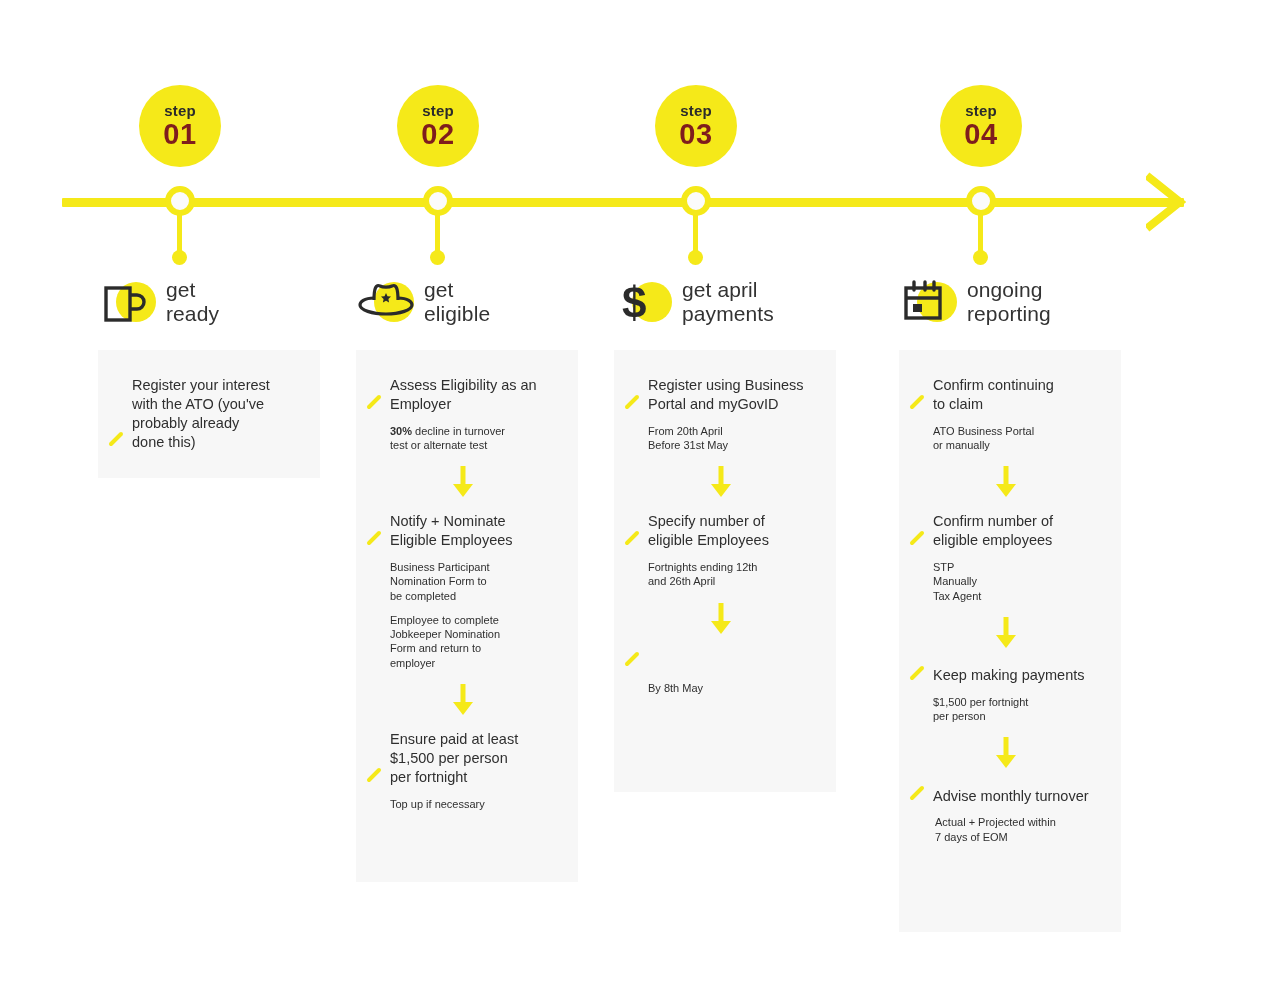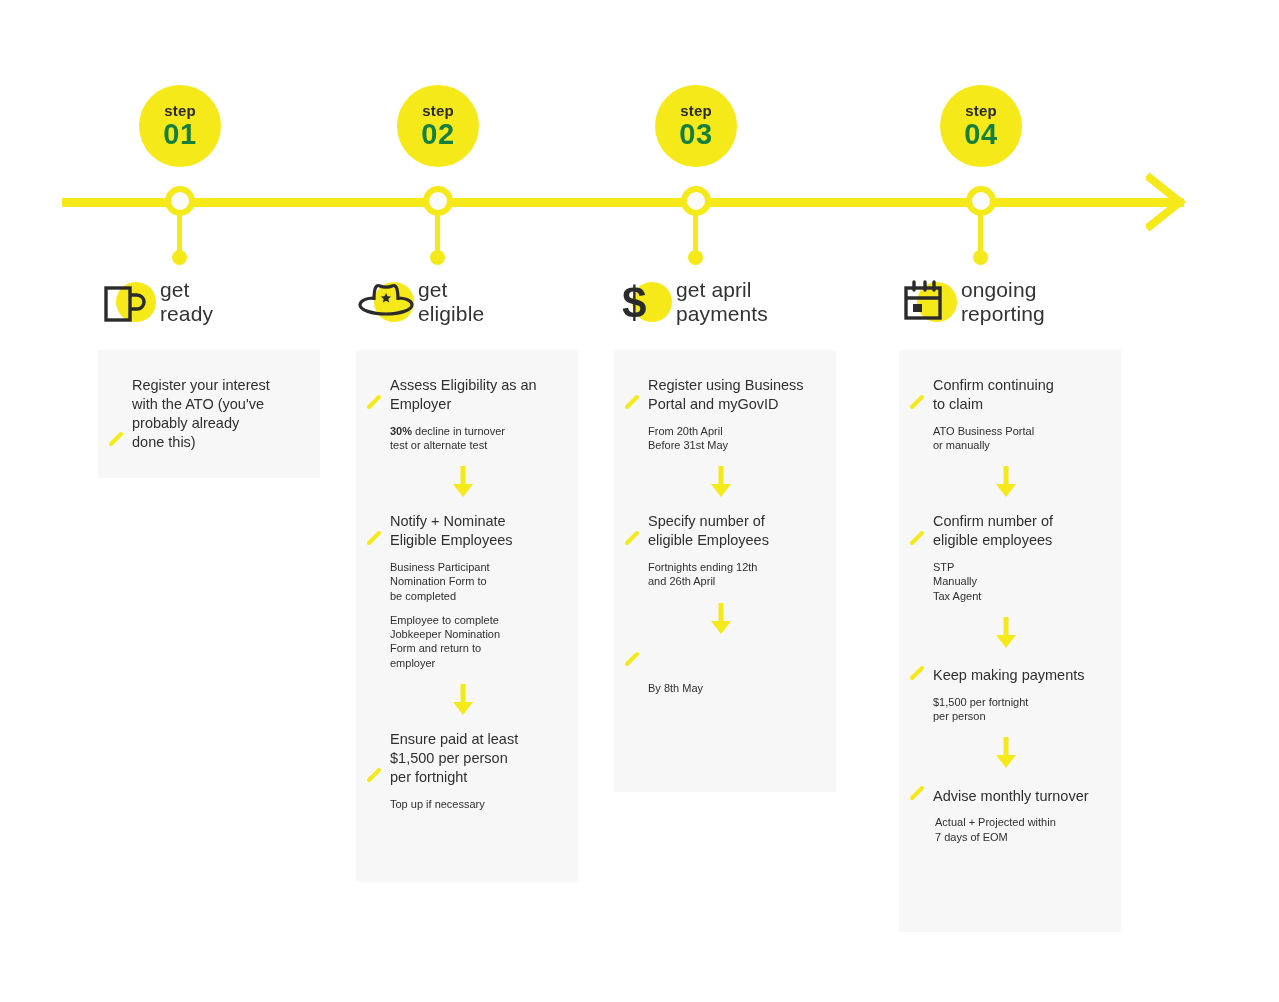--- a/index.html
+++ b/index.html
@@ -71,21 +71,21 @@
   .step-badge .step-word {
     font-size: 15px;
     font-weight: bold;
     color: #2b2b2b;
     letter-spacing: 0.2px;
     margin-bottom: 2px;
   }
   .step-badge .step-num {
     font-size: 29px;
     font-weight: bold;
-    color: #15803d;
+    color: #7f1d1d;
     letter-spacing: 0.5px;
   }
 
   
   .axis-node {
     position: absolute;
     top: 186px;
     left: 85px;
     width: 30px;
     height: 30px;
@@ -115,20 +115,21 @@
   }
 
   
   .head-row {
     position: absolute;
     top: 272px;
     left: 18px;
     display: flex;
     align-items: center;
     height: 60px;
+    gap: 6px;
   }
   .head-icon {
     position: relative;
     width: 62px;
     height: 56px;
     flex: 0 0 62px;
   }
   .head-icon .blob {
     position: absolute;
     right: 4px;

